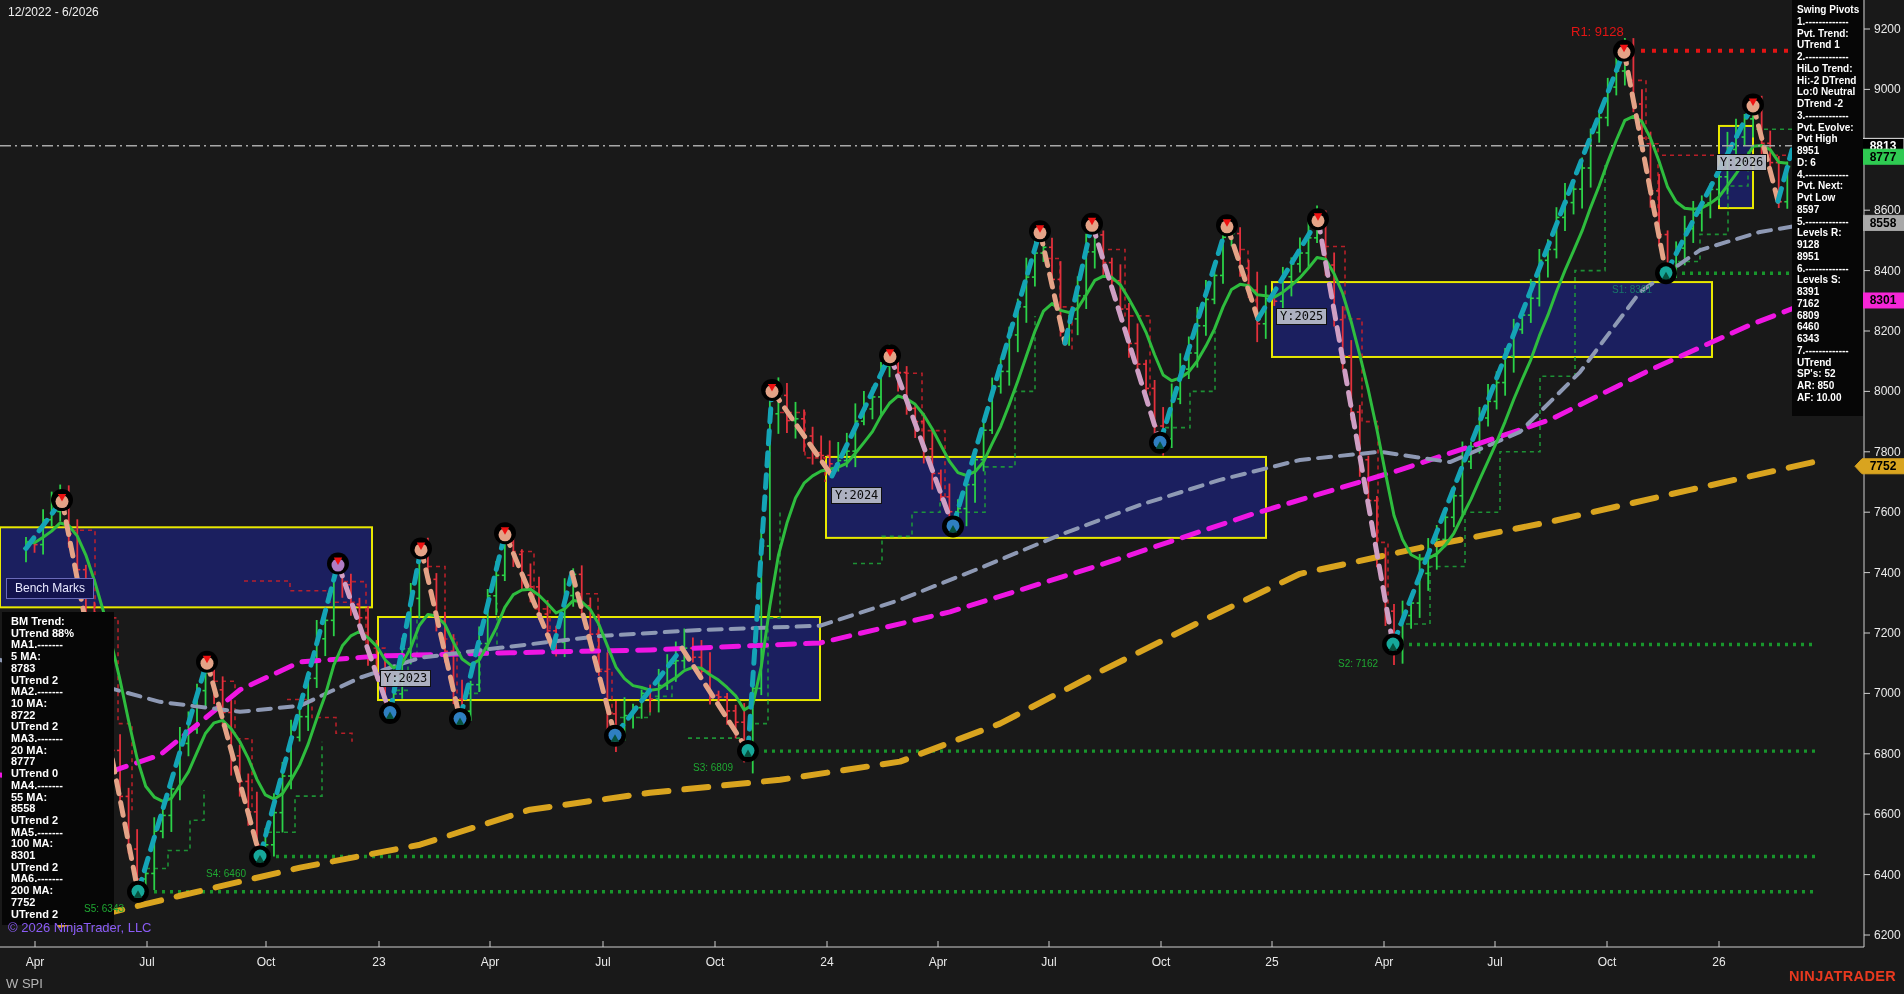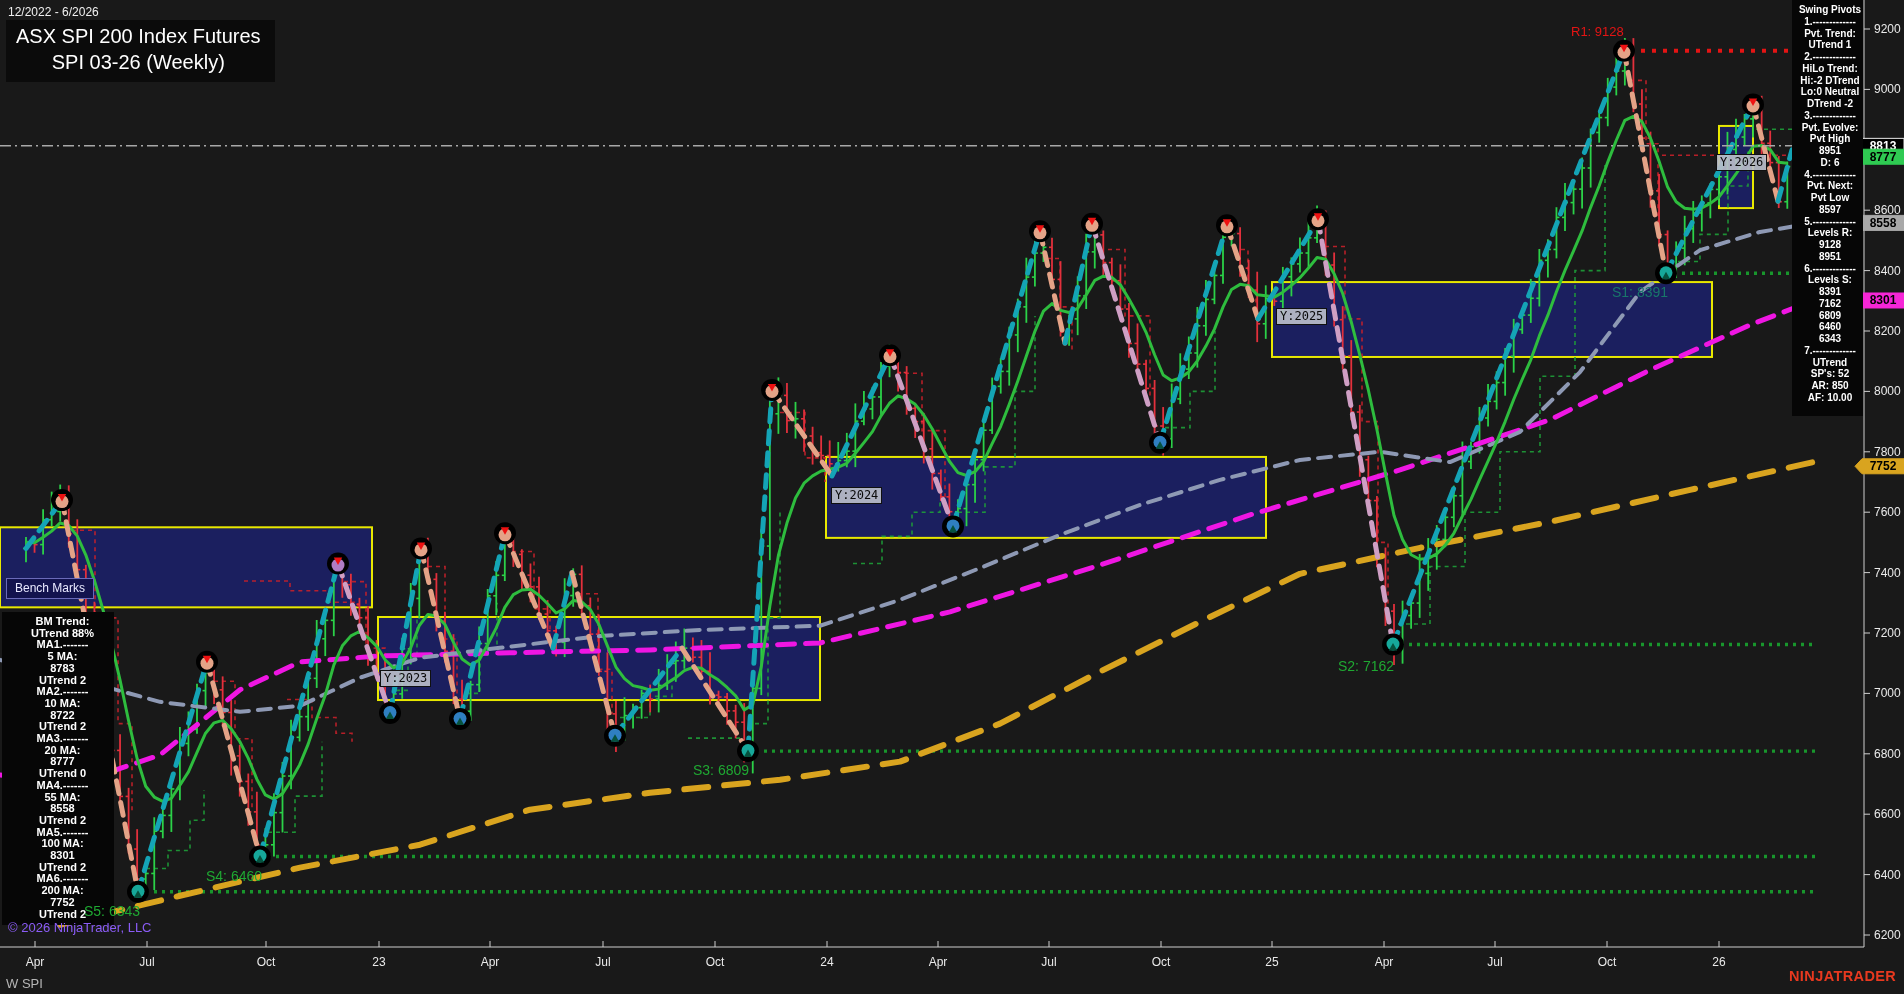--- a/index.html
+++ b/index.html
@@ -2,34 +2,34 @@
 <html><head>
 <meta charset="utf-8">
 <style>
   html,body{margin:0;padding:0;}
   body{
     width:1904px;height:994px;position:relative;overflow:hidden;
     background:#191919;font-family:"Liberation Sans",sans-serif;
   }
   svg{position:absolute;left:0;top:0;}
   .overlay{position:absolute;left:0;top:0;width:1904px;height:994px;pointer-events:none;}
-  .overlay > div{position:absolute;text-align:center;}
+  .overlay > div{position:absolute;}
   .date-range{left:8px;top:5px;font-size:12px;color:#f0f0f0;}
   .title-box{left:6px;top:20px;background:#0b0b0b;padding:3px 14px 7px 10px;color:#ffffff;}
   .title-box .t1,.title-box .t2{font-size:20px;line-height:26px;white-space:nowrap;}
   .bench-tag{left:6px;top:578px;background:#13134e;border:1px solid #6a6ab8;color:#e9e9ff;
     font-size:12px;padding:2px 8px 3px 8px;white-space:nowrap;}
   .panel{position:absolute;background:#060606;color:#ffffff;font-weight:700;}
   .bm-panel{left:2px;top:612px;width:103px;padding:4px 0 5px 9px;}
   .bm-panel .pl{font-size:11px;line-height:11.7px;white-space:nowrap;}
   .sp-panel{left:1792px;top:0;width:66px;padding:4px 0 12px 5px;}
   .sp-panel .pl{font-size:10px;line-height:11.75px;white-space:nowrap;}
   .ylbl{position:absolute;font-family:"DejaVu Sans Mono",monospace;font-size:12px;color:#0a0a0a;
     background:rgba(186,190,202,0.92);border:1px solid #101010;padding:0 3px;line-height:15px;white-space:nowrap;}
-  .slbl{position:absolute;font-size:14px;white-space:nowrap;}
+  .slbl{position:absolute;font-size:10px;white-space:nowrap;}
   .rlbl{position:absolute;font-size:13px;white-space:nowrap;}
   .copyright{left:8px;top:920px;font-size:13px;color:#8b5cf6;}
   .wspi{left:6px;top:976px;font-size:13px;color:#b5b5b5;}
   .brand{left:1789px;top:968px;font-size:14.5px;font-weight:700;letter-spacing:0.4px;color:#e8391f;}
 </style>
 </head>
 <body>
 
 <svg id="chart-svg" width="1904" height="994">
     <rect x="0" y="527.3" width="372" height="80.02999999999997" fill="rgba(28,32,112,0.8)" stroke="#e8e800" stroke-width="2"></rect>
@@ -915,24 +915,20 @@
     <polygon points="1855,222.884 1862,215.384 1904,215.384 1904,230.384 1862,230.384" fill="#a9a9a9" stroke="#a9a9a9" stroke-width="1"></polygon>
     <text x="1883" y="226.884" fill="#000000" font-size="12" font-family="&quot;Liberation Sans&quot;,sans-serif" text-anchor="middle" font-weight="700">8558</text>
     <polygon points="1855,300.498 1862,292.998 1904,292.998 1904,307.998 1862,307.998" fill="#f626d7" stroke="#f626d7" stroke-width="1"></polygon>
     <text x="1883" y="304.498" fill="#000000" font-size="12" font-family="&quot;Liberation Sans&quot;,sans-serif" text-anchor="middle" font-weight="700">8301</text>
     <polygon points="1855,466.296 1862,458.796 1904,458.796 1904,473.796 1862,473.796" fill="#d9a41f" stroke="#d9a41f" stroke-width="1"></polygon>
     <text x="1883" y="470.296" fill="#000000" font-size="12" font-family="&quot;Liberation Sans&quot;,sans-serif" text-anchor="middle" font-weight="700">7752</text>
   </svg>
 
 <div class="overlay" id="overlay">
   <div class="date-range">12/2022 - 6/2026</div>
-  <div class="title-box">
-    <div class="t1">ASX SPI 200 Index Futures</div>
-    <div class="t2">SPI 03-26 (Weekly)</div>
-  </div>
   <div class="bench-tag">Bench Marks</div>
   <div class="panel bm-panel" id="bm-panel">
       <div class="pl">BM Trend:</div>
       <div class="pl">UTrend 88%</div>
       <div class="pl">MA1.-------</div>
       <div class="pl">5 MA:</div>
       <div class="pl">8783</div>
       <div class="pl">UTrend 2</div>
       <div class="pl">MA2.-------</div>
       <div class="pl">10 MA:</div>

